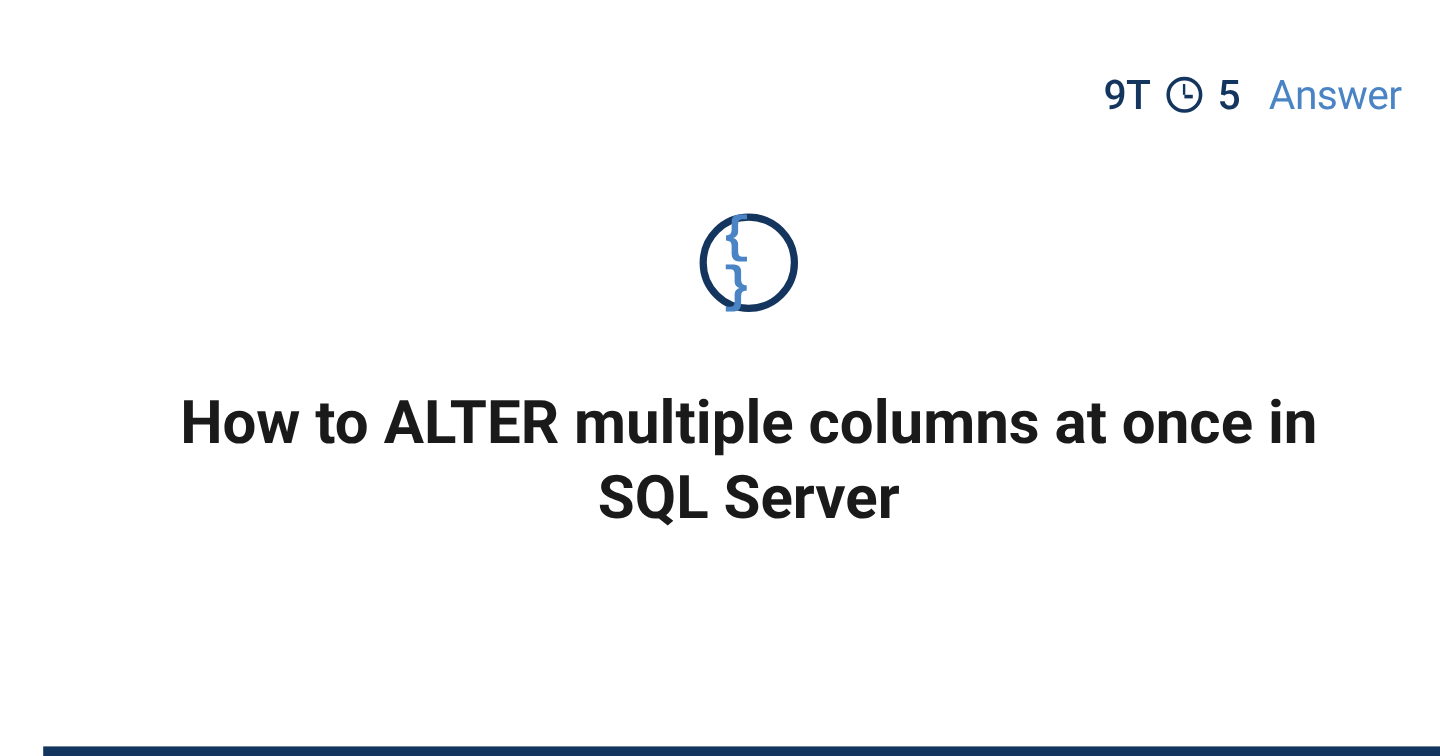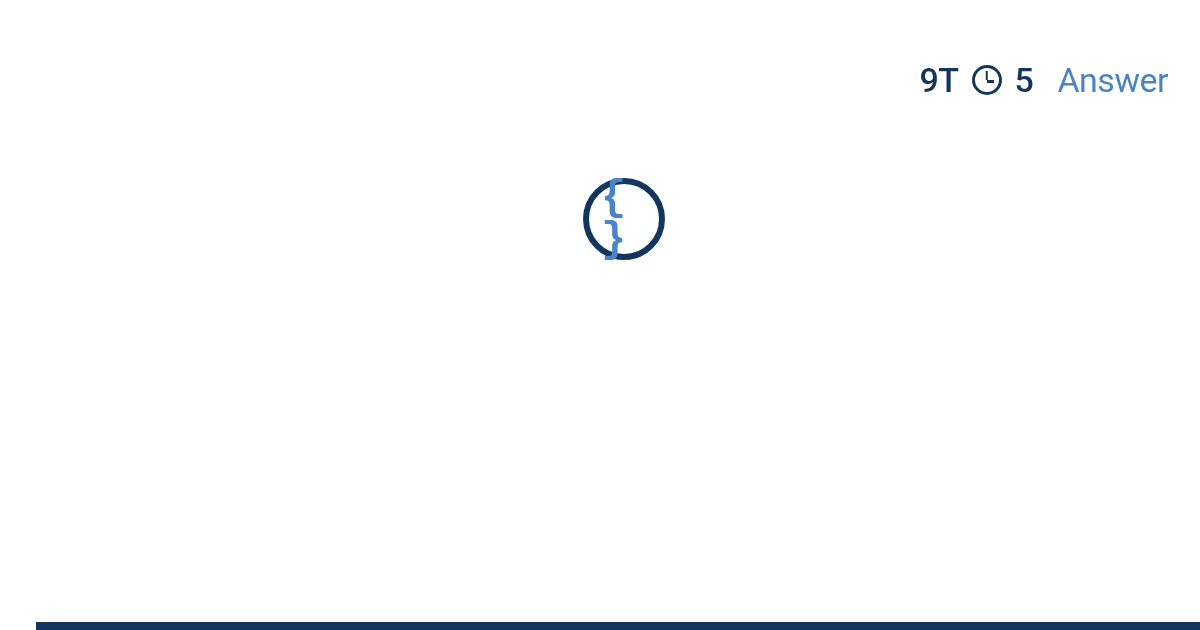--- a/index.html
+++ b/index.html
@@ -115,15 +115,16 @@
 <body>
 
 <div class="logo">
   <span class="logo-9t">9T</span><span class="logo-clock"></span><span class="logo-5">5</span><span class="logo-answer">Answer</span>
 </div>
 
 <div class="content">
   <div class="icon-circle">
     <span class="brace">{ }</span>
   </div>
+  <h1 class="title">How to ALTER multiple columns at once in SQL Server</h1>
 </div>
 
 <div class="bottom-bar"></div>
 
 </body></html>

